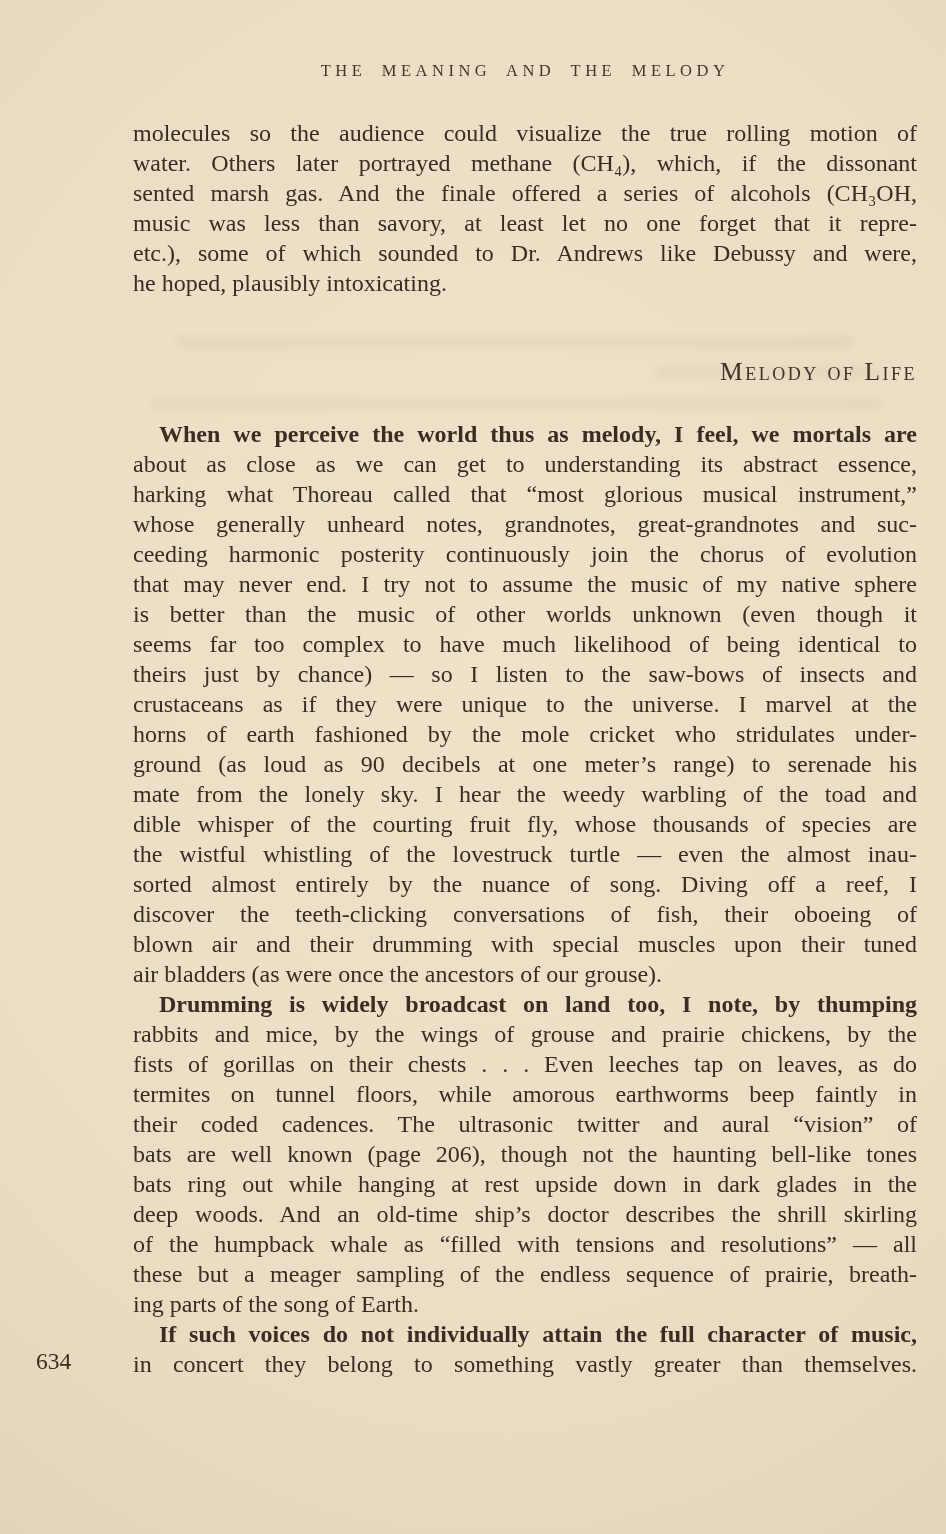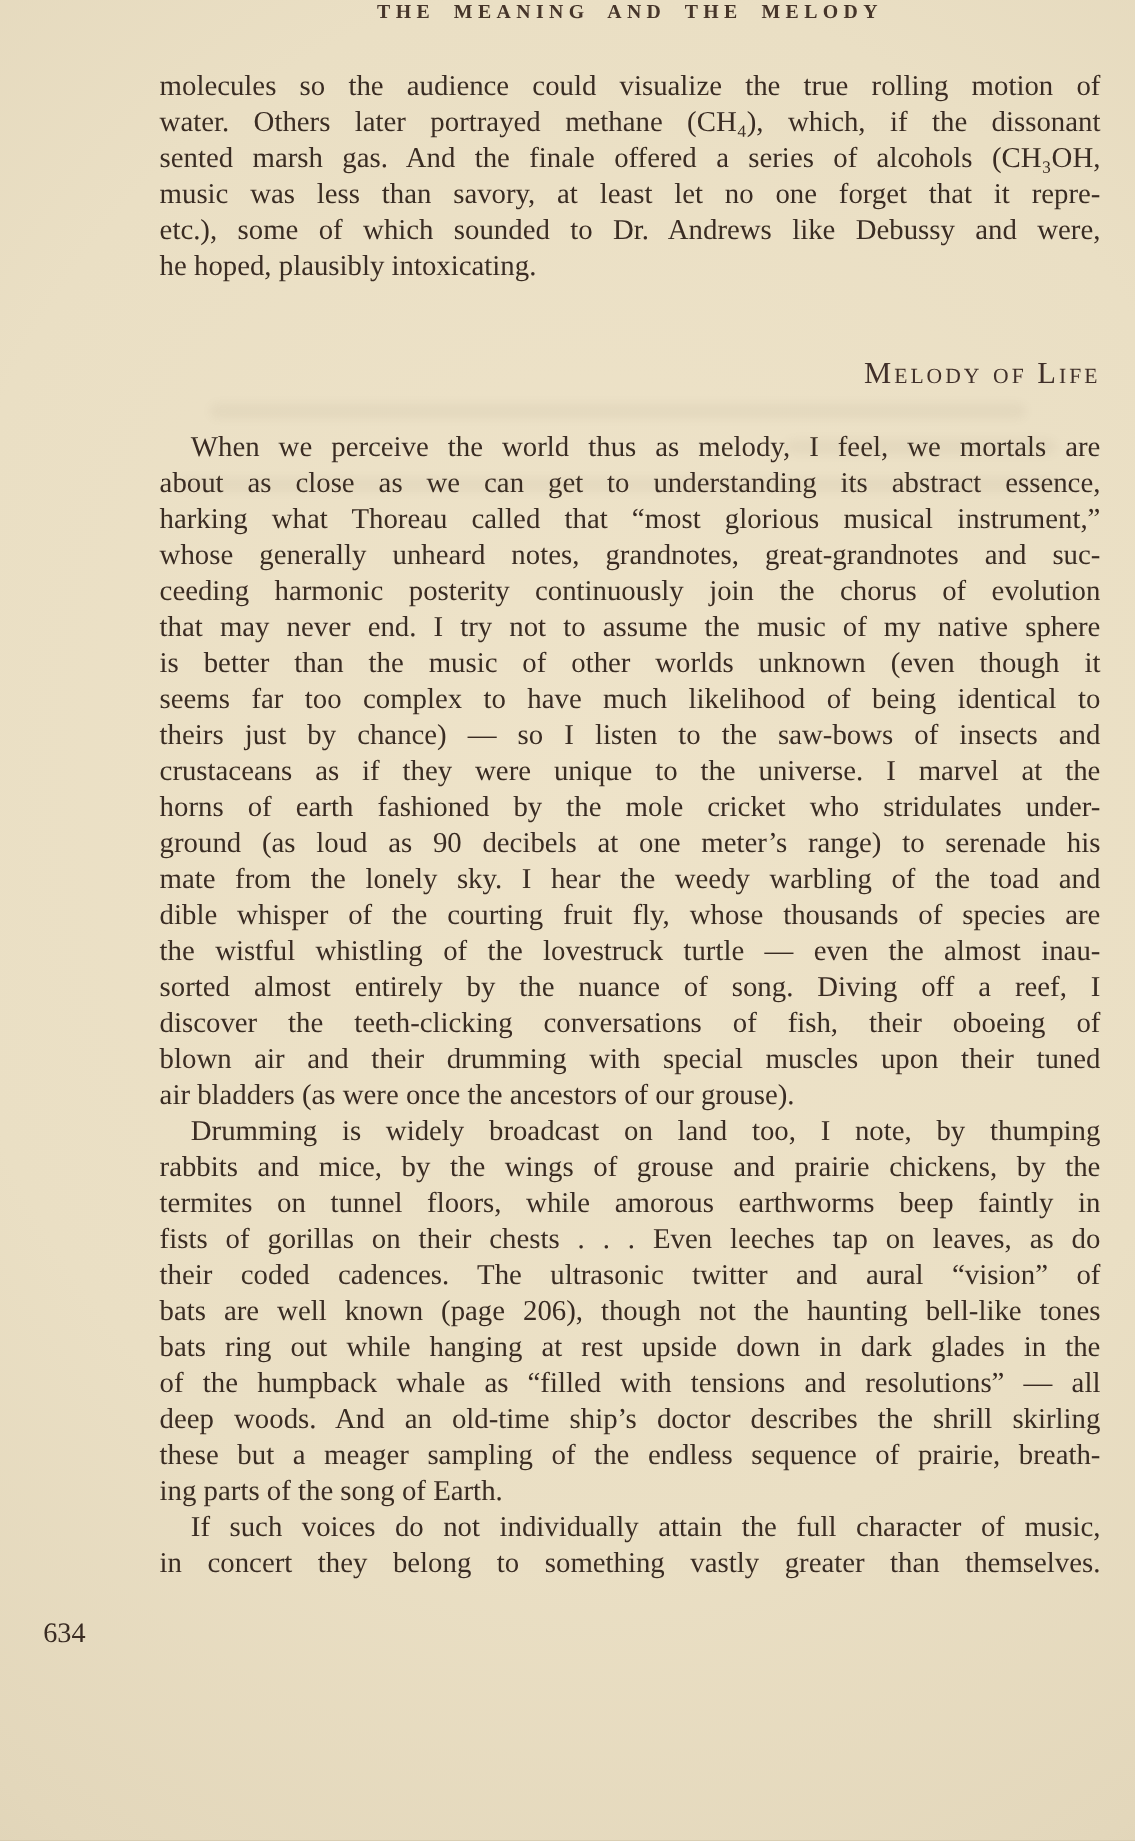--- a/index.html
+++ b/index.html
@@ -6,35 +6,35 @@
   .page{
     position:relative;
     width:946px;height:1534px;
     overflow:hidden;
     background:radial-gradient(ellipse 130% 95% at 52% 42%,
       #eee3c9 0%, #eadfc4 45%, #e3d7bb 70%, #d8cbae 90%, #cfc2a4 100%);
     font-family:"Liberation Serif","DejaVu Serif",serif;
     color:#3a2c23;
   }
   .rheader{
-    height:20px;line-height:20px;
+    padding-top:61px;height:20px;line-height:20px;
     margin-left:133px;width:784px;
     text-align:center;
-    font-size:16.5px;font-weight:700;
+    font-size:16.5px;font-weight:400;
     letter-spacing:4.5px;word-spacing:7px;
     color:#46352a;
   }
   .text-block{margin-left:133px;width:784px;margin-top:37px;}
   .line{
     height:30px;line-height:30px;font-size:24px;
     text-align:justify;text-align-last:justify;
     color:#3a2c23;
   }
   .line.last{text-align-last:left;}
-  .line.indent{text-indent:26px;}
+  .line.indent{text-indent:26px;font-weight:bold;}
   .section-heading{
     margin:58px 0 0 0;height:32px;line-height:32px;
     text-align:right;font-weight:400;
     font-variant:small-caps;font-variant-caps:small-caps;
     font-size:25.5px;letter-spacing:2.5px;
     color:#41302a;
   }
   .para-2{margin-top:31px;}
   .pagenum{
     position:absolute;left:36px;top:1346px;
@@ -86,27 +86,27 @@
         <div class="line">the wistful whistling of the lovestruck turtle — even the almost inau-</div>
         <div class="line">sorted almost entirely by the nuance of song.  Diving off a reef, I</div>
         <div class="line">discover the teeth-clicking conversations of fish, their oboeing of</div>
         <div class="line">blown air and their drumming with special muscles upon their tuned</div>
         <div class="line last">air bladders (as were once the ancestors of our grouse).</div>
       </div>
 
     <div class="para para-3">
         <div class="line indent">Drumming is widely broadcast on land too, I note, by thumping</div>
         <div class="line">rabbits and mice, by the wings of grouse and prairie chickens, by the</div>
+        <div class="line">fists of gorillas on their chests . . .  Even leeches tap on leaves, as do</div>
         <div class="line">termites on tunnel floors, while amorous earthworms beep faintly in</div>
-        <div class="line">fists of gorillas on their chests . . .  Even leeches tap on leaves, as do</div>
         <div class="line">their coded cadences.  The ultrasonic twitter and aural “vision” of</div>
         <div class="line">bats are well known (page 206), though not the haunting bell-like tones</div>
         <div class="line">bats ring out while hanging at rest upside down in dark glades in the</div>
+        <div class="line">deep woods.  And an old-time ship’s doctor describes the shrill skirling</div>
         <div class="line">of the humpback whale as “filled with tensions and resolutions” — all</div>
-        <div class="line">deep woods.  And an old-time ship’s doctor describes the shrill skirling</div>
         <div class="line">these but a meager sampling of the endless sequence of prairie, breath-</div>
         <div class="line last">ing parts of the song of Earth.</div>
       </div>
 
     <div class="para para-4">
         <div class="line indent">If such voices do not individually attain the full character of music,</div>
         <div class="line">in concert they belong to something vastly greater than themselves.</div>
       </div>
   </div>
 

